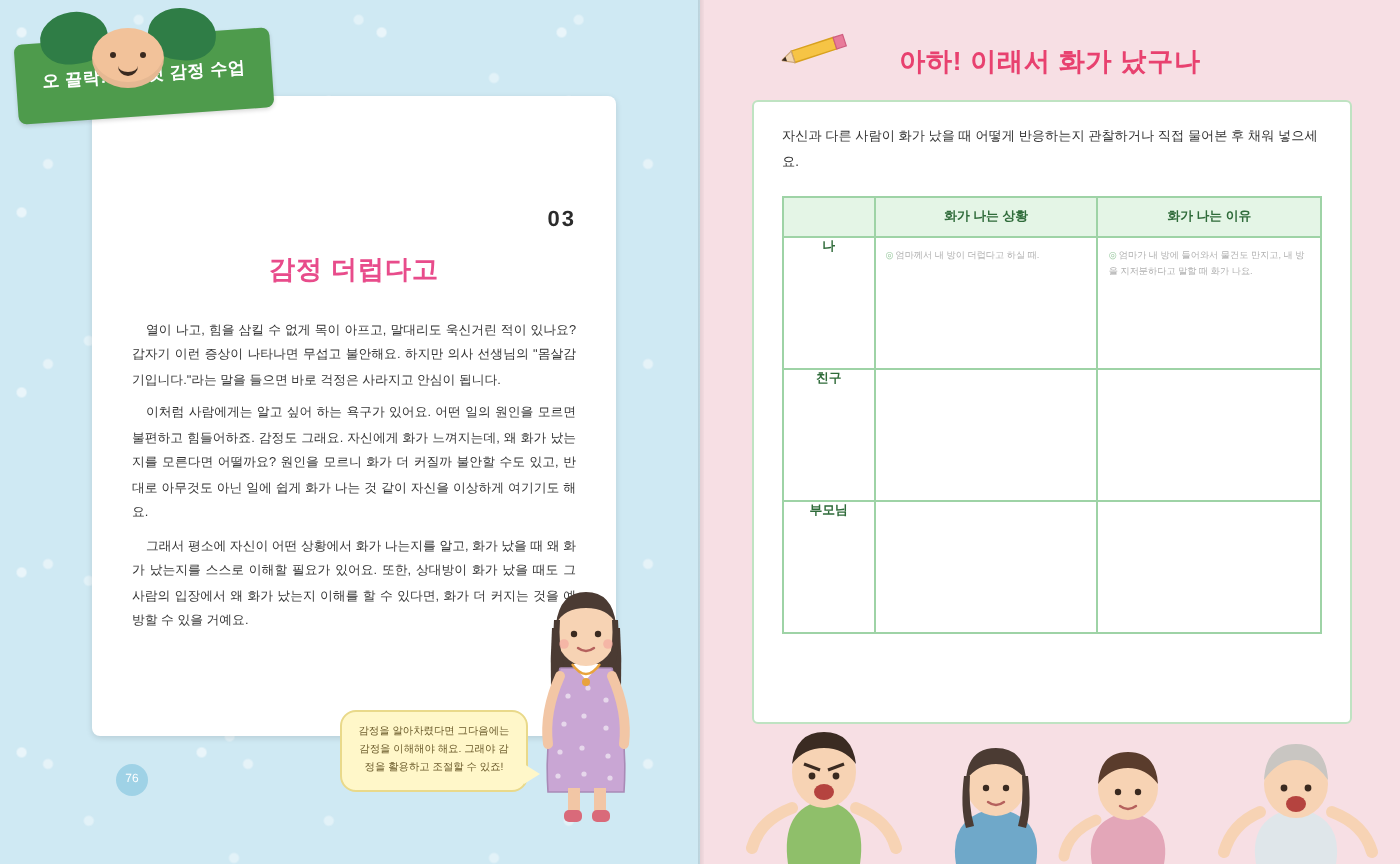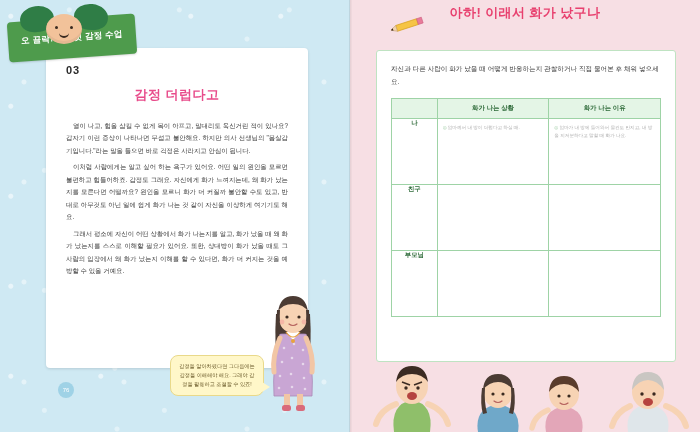--- a/index.html
+++ b/index.html
@@ -85,25 +85,26 @@
     position: absolute;
     left: 46px; top: 48px;
     width: 262px; height: 320px;
     background: #ffffff;
     border-radius: 4px;
     padding: 16px 20px 10px 20px;
     box-shadow: 0 1px 3px rgba(0,0,0,0.12);
     z-index: 2;
   }
   .lesson-no {
-    text-align: left;
+    text-align: right;
     font-size: 11px;
     font-weight: bold;
     color: #2b2b2b;
     letter-spacing: 1px;
+    margin-top: 40px;
   }
   .lesson-title {
     text-align: center;
     margin-top: 10px;
     font-size: 13px;
     font-weight: bold;
     color: #e84c8b;
     letter-spacing: 0.5px;
   }
   .body-text {
@@ -156,21 +157,21 @@
 
   
   .right-page {
     position: relative;
     width: 350px; height: 432px;
     background: #f7dfe4;
     overflow: hidden;
   }
   .right-title {
     position: absolute;
-    left: 0; right: 0; top: 4px;
+    left: 0; right: 0; top: 22px;
     text-align: center;
     font-size: 13px;
     font-weight: bold;
     color: #e8416f;
     letter-spacing: 0.4px;
     z-index: 3;
   }
   .pencil {
     position: absolute;
     left: 40px; top: 18px;

